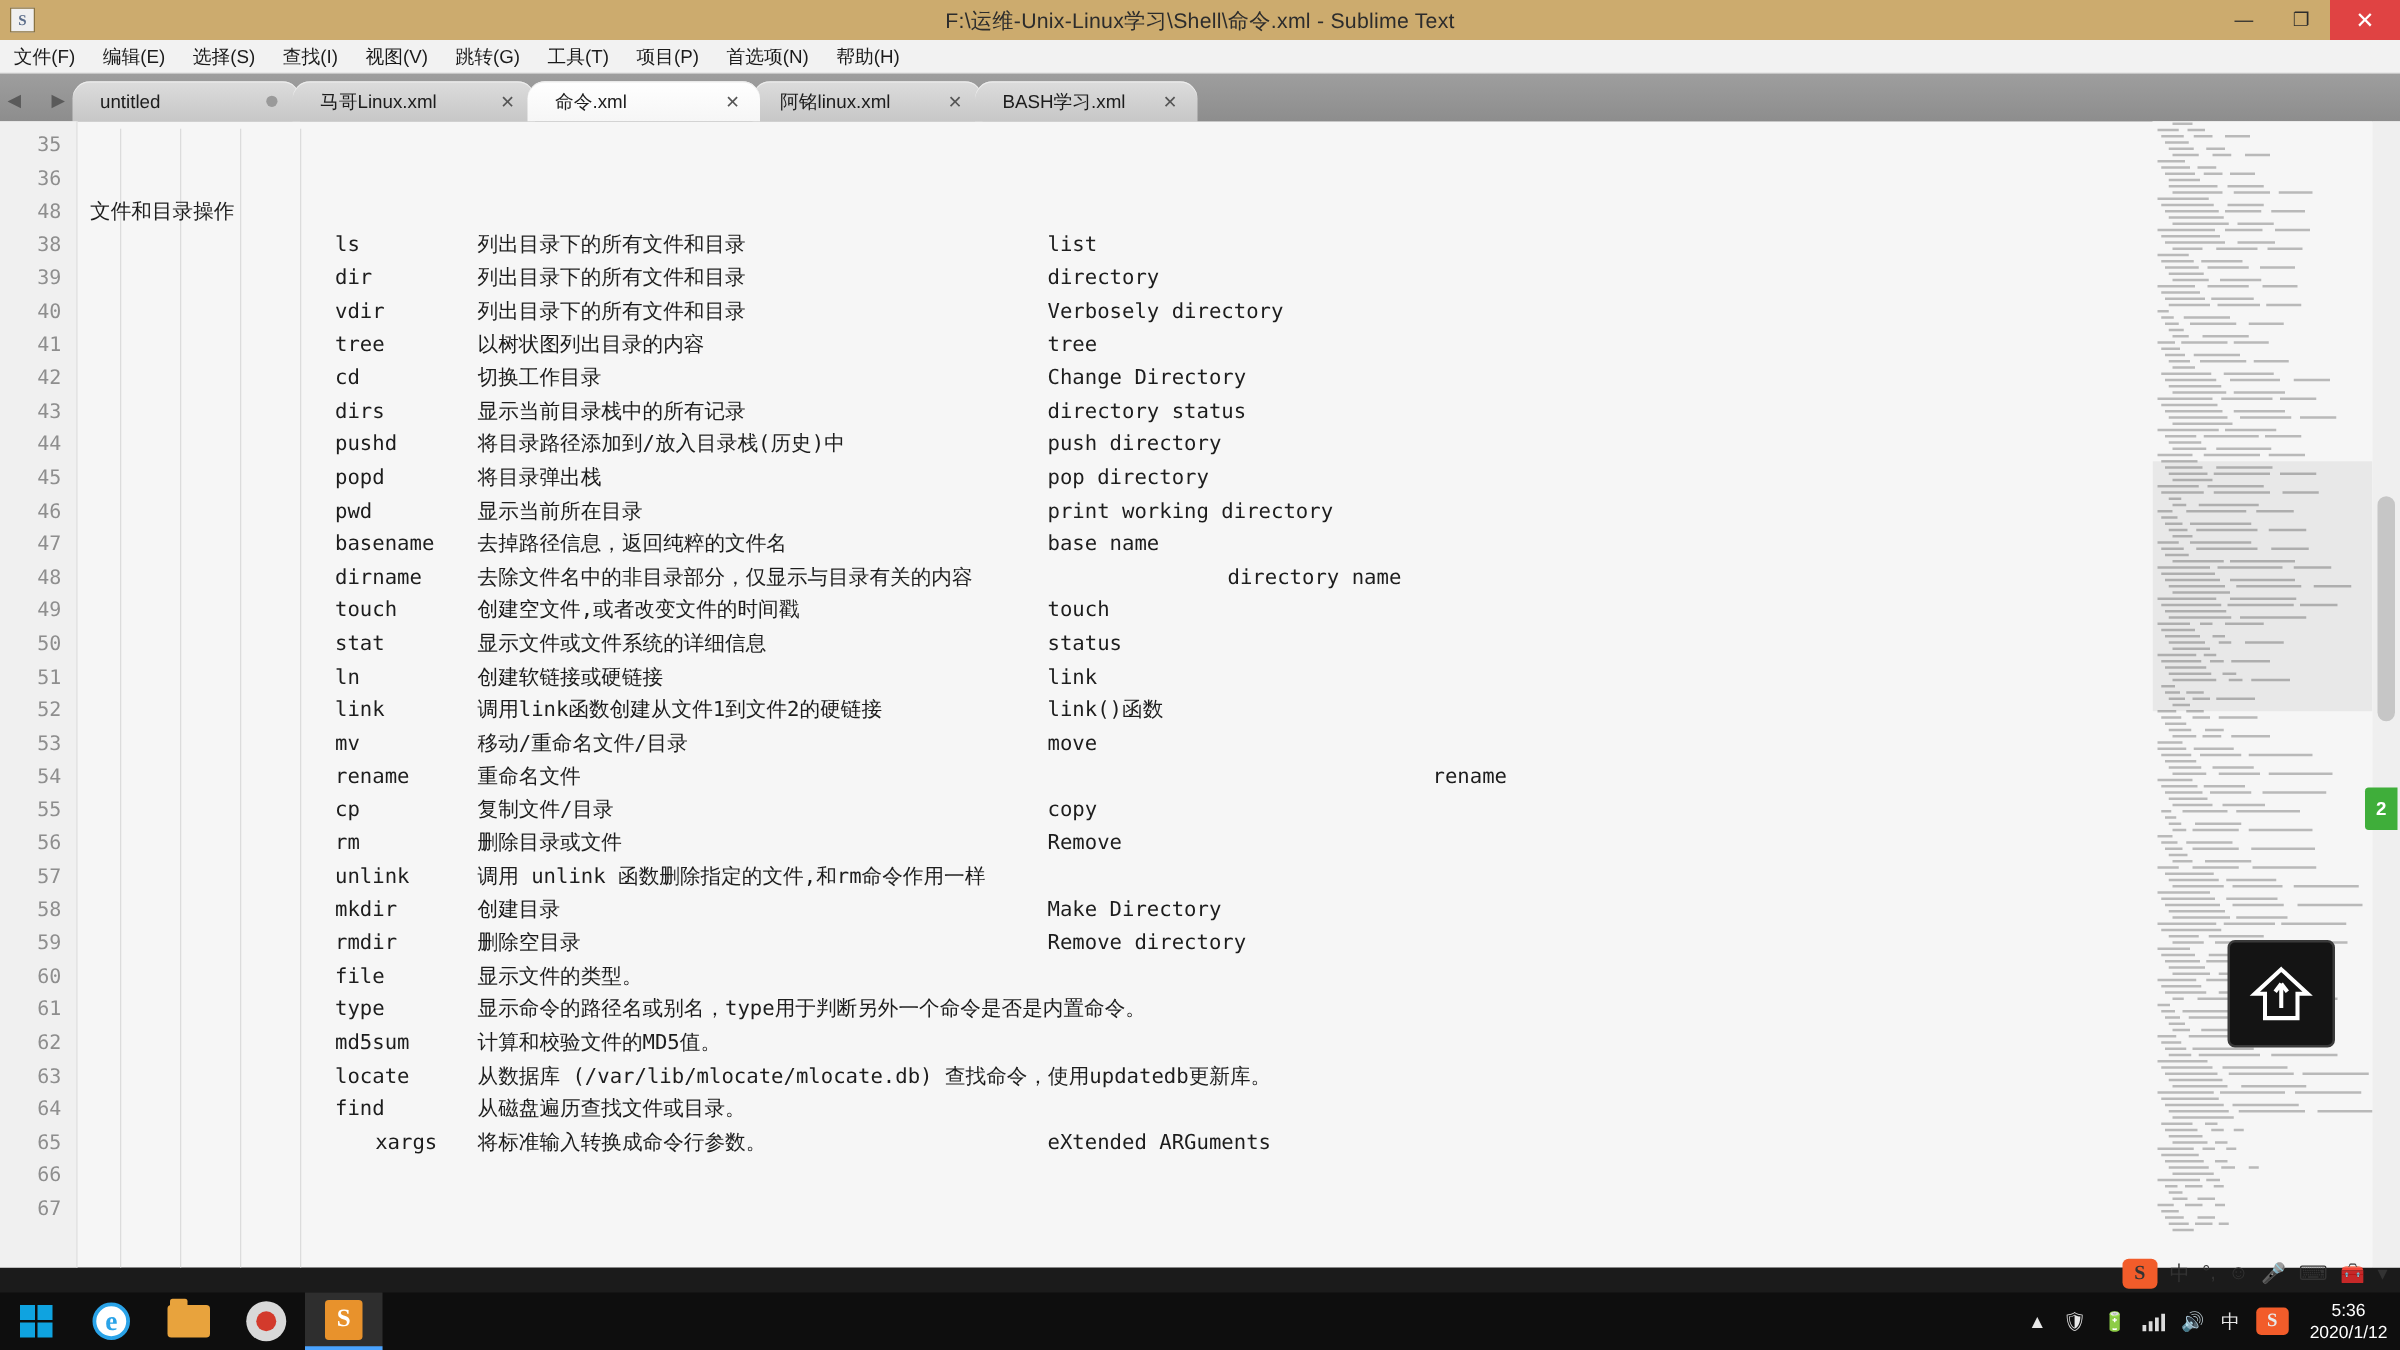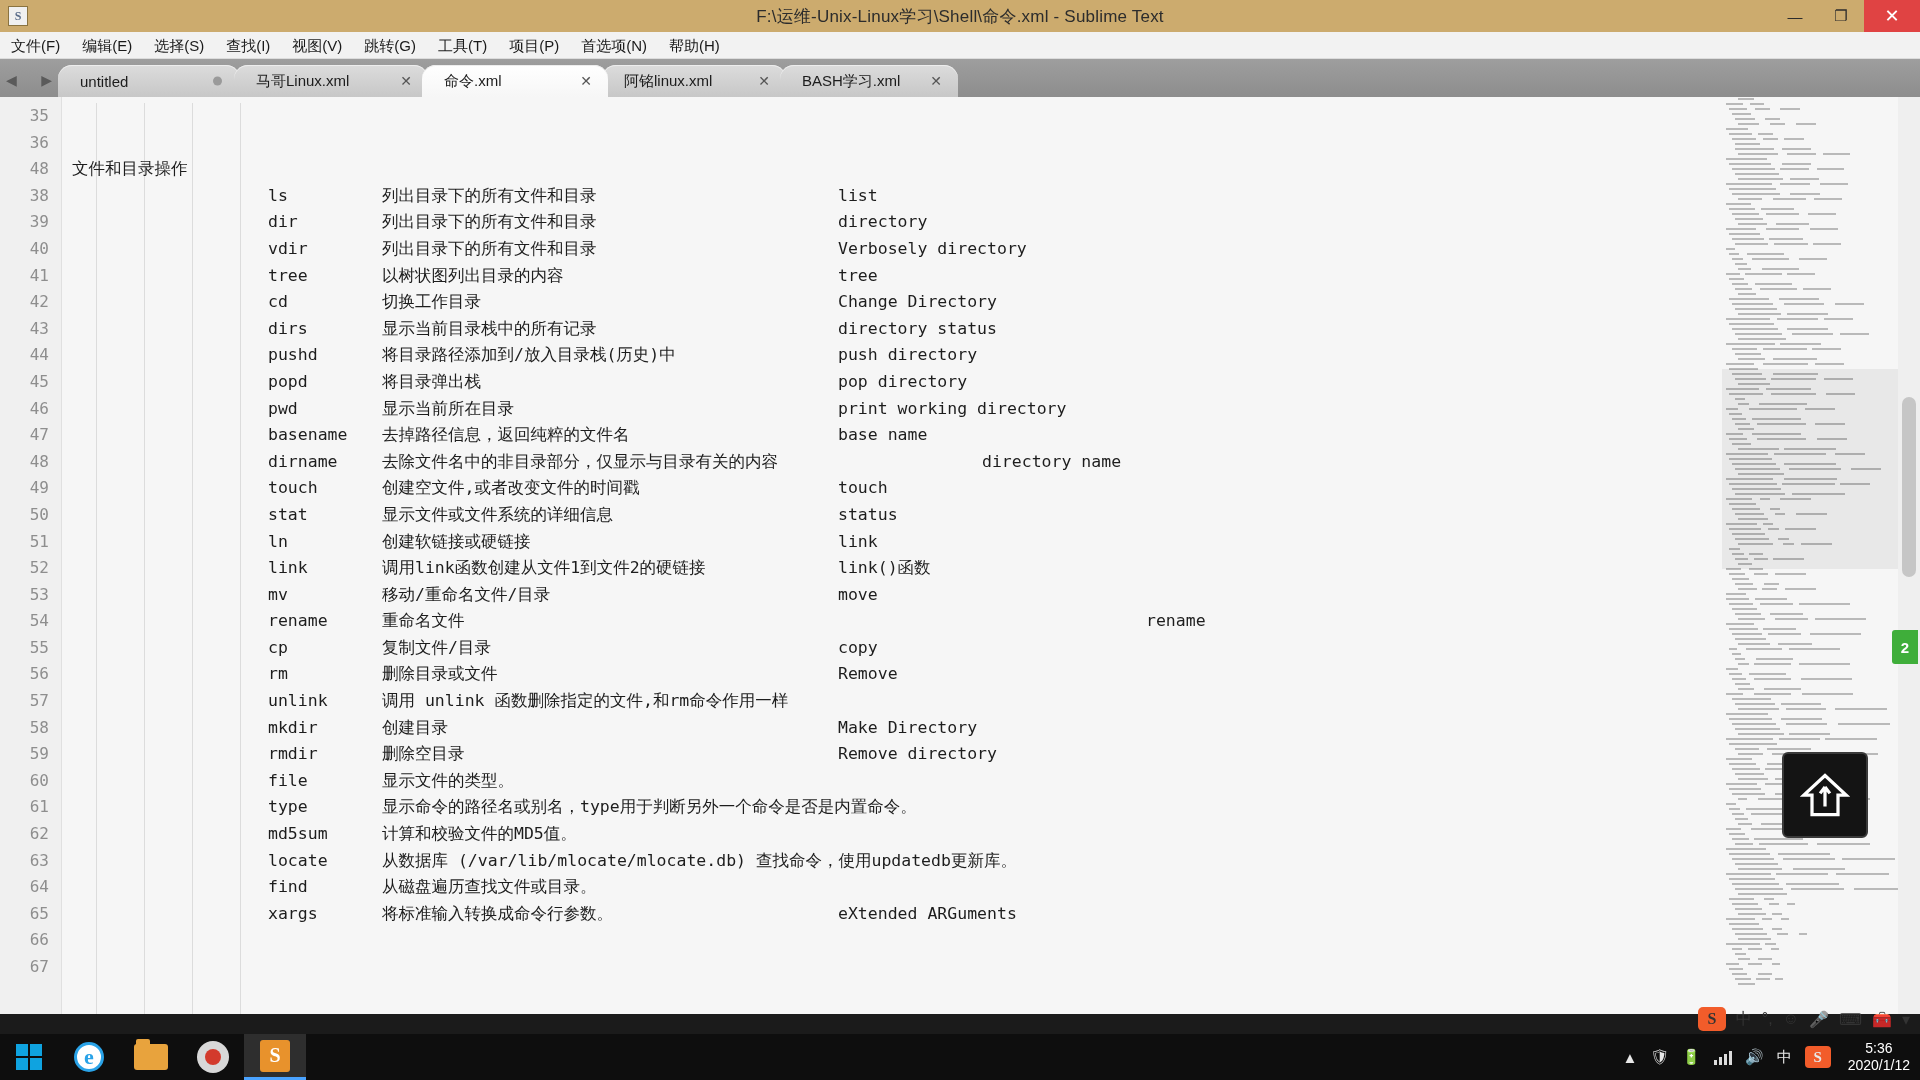--- a/index.html
+++ b/index.html
@@ -328,21 +328,21 @@
         <div class="codeline"><span class="seg c-cmd" style="margin-left: 196px;">cp</span><span class="seg c-desc">复制文件/目录</span><span class="seg c-en">copy</span></div>
         <div class="codeline"><span class="seg c-cmd" style="margin-left: 196px;">rm</span><span class="seg c-desc">删除目录或文件</span><span class="seg c-en">Remove</span></div>
         <div class="codeline"><span class="seg c-cmd" style="margin-left: 196px;">unlink</span><span class="seg c-desc">调用 unlink 函数删除指定的文件,和rm命令作用一样</span></div>
         <div class="codeline"><span class="seg c-cmd" style="margin-left: 196px;">mkdir</span><span class="seg c-desc">创建目录</span><span class="seg c-en">Make Directory</span></div>
         <div class="codeline"><span class="seg c-cmd" style="margin-left: 196px;">rmdir</span><span class="seg c-desc">删除空目录</span><span class="seg c-en">Remove directory</span></div>
         <div class="codeline"><span class="seg c-cmd" style="margin-left: 196px;">file</span><span class="seg c-desc">显示文件的类型。</span></div>
         <div class="codeline"><span class="seg c-cmd" style="margin-left: 196px;">type</span><span class="seg c-desc">显示命令的路径名或别名，type用于判断另外一个命令是否是内置命令。</span></div>
         <div class="codeline"><span class="seg c-cmd" style="margin-left: 196px;">md5sum</span><span class="seg c-desc">计算和校验文件的MD5值。</span></div>
         <div class="codeline"><span class="seg c-cmd" style="margin-left: 196px;">locate</span><span class="seg c-desc">从数据库 (/var/lib/mlocate/mlocate.db) 查找命令，使用updatedb更新库。</span></div>
         <div class="codeline"><span class="seg c-cmd" style="margin-left: 196px;">find</span><span class="seg c-desc">从磁盘遍历查找文件或目录。</span></div>
-        <div class="codeline"><span class="seg c-cmd" style="margin-left: 196px;">xargs</span><span class="seg c-desc">将标准输入转换成命令行参数。</span><span class="seg c-en">eXtended ARGuments</span></div>
+        <div class="codeline"><span class="seg c-cmd" style="margin-left: 196px; text-align: center;">xargs</span><span class="seg c-desc">将标准输入转换成命令行参数。</span><span class="seg c-en">eXtended ARGuments</span></div>
         <div class="codeline">&nbsp;</div>
       </div>
   </div>
 
   <div class="minimap" id="minimap">
     <div class="mrow">
         <b style="left: 16px; width: 16px;"></b>
       </div>
       <div class="mrow">
         <b style="left: 4px; width: 17px;"></b>

